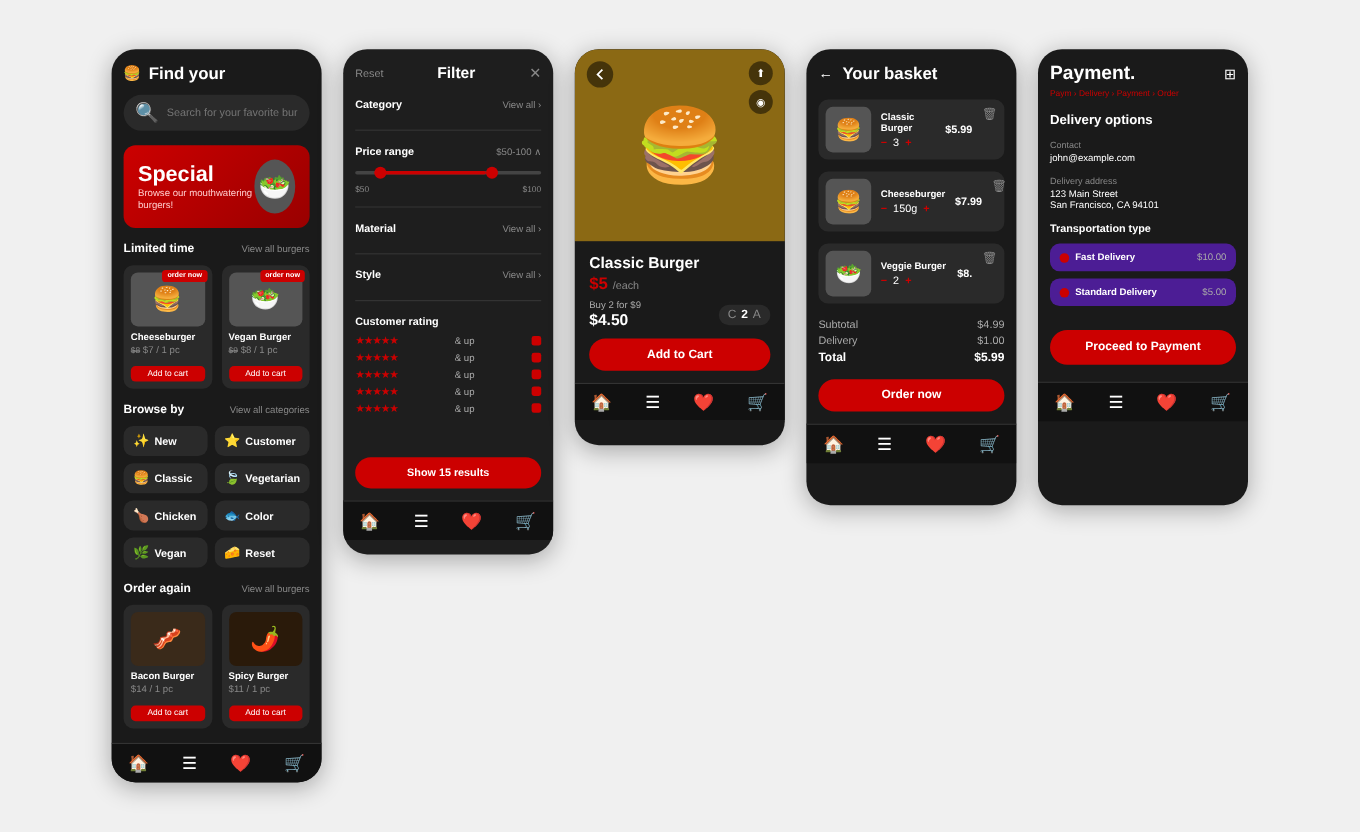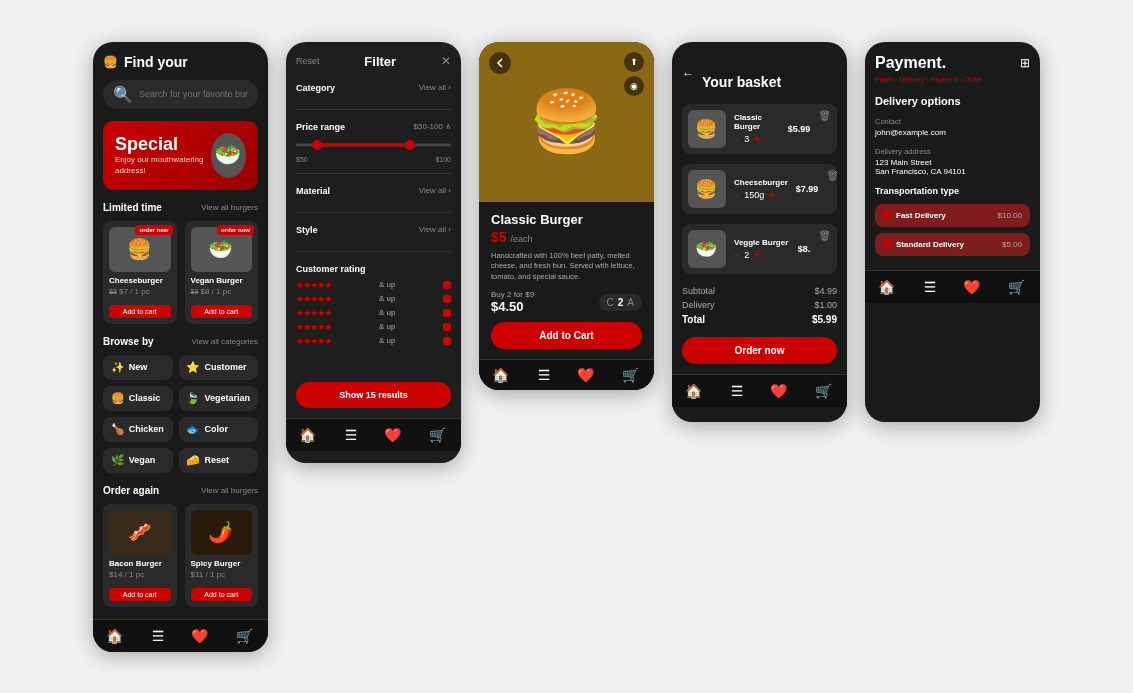--- a/index.html
+++ b/index.html
@@ -208,21 +208,21 @@
       cursor: pointer;
       width: 100%;
       margin-bottom: 0;
     }
     .product-bottom-nav { display: flex; justify-content: space-around; align-items: center; background: #111; padding: 7px 0; border-top: 1px solid #333; }
 
     
     .screen4 { width: 175px; min-height: 380px; padding: 12px 10px; }
     .basket-header { display: flex; align-items: center; gap: 8px; margin-bottom: 14px; }
     .back-arrow { font-size: 12px; cursor: pointer; }
-    .basket-title { font-size: 14px; font-weight: 800; margin-top: 20px; }
+    .basket-title { font-size: 14px; font-weight: 800; }
     .basket-item { display: flex; align-items: center; gap: 8px; margin-bottom: 10px; background: #2a2a2a; border-radius: 8px; padding: 6px; }
     .basket-item-img { width: 38px; height: 38px; border-radius: 6px; background: #555; display: flex; align-items: center; justify-content: center; font-size: 18px; flex-shrink: 0; }
     .basket-item-info { flex: 1; }
     .basket-item-name { font-size: 8px; font-weight: 700; margin-bottom: 3px; }
     .basket-item-qty { display: flex; align-items: center; gap: 5px; font-size: 9px; }
     .qty-btn { color: #cc0000; cursor: pointer; font-weight: 700; }
     .basket-item-price { font-size: 9px; font-weight: 700; }
     .basket-trash { font-size: 10px; color: #888; cursor: pointer; align-self: flex-start; }
     .basket-summary { margin: 12px 0; }
     .summary-row { display: flex; justify-content: space-between; font-size: 9px; margin-bottom: 4px; color: #aaa; align-items: center; }
@@ -244,21 +244,21 @@
     .payment-header { display: flex; justify-content: space-between; align-items: center; margin-bottom: 4px; }
     .payment-title { font-size: 16px; font-weight: 900; }
     .payment-icon { font-size: 12px; }
     .breadcrumb { font-size: 7px; color: #888; margin-bottom: 12px; }
     .breadcrumb span { color: #cc0000; }
     .delivery-title { font-size: 11px; font-weight: 700; margin-bottom: 10px; }
     .delivery-section { margin-bottom: 10px; }
     .delivery-label { font-size: 7.5px; color: #888; margin-bottom: 2px; }
     .delivery-value { font-size: 8px; color: #fff; }
     .transport-label { font-size: 9px; font-weight: 700; margin-bottom: 8px; }
-    .transport-option { display: flex; justify-content: space-between; align-items: center; background: #7f1d1d; border-radius: 8px; padding: 7px 8px; margin-bottom: 6px; }
+    .transport-option { display: flex; justify-content: space-between; align-items: center; background: #4c1d95; border-radius: 8px; padding: 7px 8px; margin-bottom: 6px; }
     .transport-left { display: flex; align-items: center; gap: 5px; }
     .transport-dot { width: 8px; height: 8px; border-radius: 50%; background: #cc0000; }
     .transport-name { font-size: 8px; font-weight: 600; }
     .transport-price { font-size: 8px; color: #aaa; }
     .proceed-btn {
       background: #cc0000;
       color: #fff;
       border: none;
       border-radius: 20px;
       padding: 9px;
@@ -283,21 +283,21 @@
       <span class="header-title">Find your</span>
     </div>
     <div class="search-bar">
       <span>🔍</span>
       <input type="text" placeholder="Search for your favorite burger" style="">
     </div>
 
     <div class="special-banner">
       <div class="special-text">
         <div class="special-label">Special</div>
-        <div class="special-sub">Enjoy our mouthwatering address!</div>
+        <div class="special-sub">Browse our mouthwatering burgers!</div>
       </div>
       <div class="special-img">🥗</div>
     </div>
 
     <div class="section-header">
       <span class="section-title">Limited time</span>
       <span class="section-link">View all burgers</span>
     </div>
     <div class="burgers-row">
       <div class="burger-card">
@@ -490,21 +490,20 @@
         <div class="share-btn">⬆</div>
         <div class="share-btn">◉</div>
       </div>
     </div>
     <div class="product-info">
       <div class="product-name">Classic Burger</div>
       <div class="product-price-row">
         <span class="product-price">$5</span>
         <span class="product-unit">/each</span>
       </div>
-      <div class="product-desc">Handcrafted with 100% beef patty, melted cheese, and fresh bun. Served with lettuce, tomato, and special sauce.</div>
       <div class="product-promo">
         <div>
           <div class="promo-text">Buy 2 for $9</div>
           <div class="promo-price">$4.50</div>
         </div>
         <div class="quantity-selector">
           <span class="qty-icon">C</span>
           <span class="qty-num">2</span>
           <span class="qty-letter">A</span>
         </div>
@@ -614,20 +613,21 @@
       </div>
       <span class="transport-price">$10.00</span>
     </div>
     <div class="transport-option">
       <div class="transport-left">
         <div class="transport-dot"></div>
         <span class="transport-name">Standard Delivery</span>
       </div>
       <span class="transport-price">$5.00</span>
     </div>
+    <button class="proceed-btn">Proceed to Payment</button>
     <div class="bottom-nav-common" style="margin-top:14px;">
       <span class="nav-icon">🏠</span>
       <span class="nav-icon">☰</span>
       <span class="nav-icon">❤️</span>
       <span class="nav-icon">🛒</span>
     </div>
   </div>
 
 </div>
 

